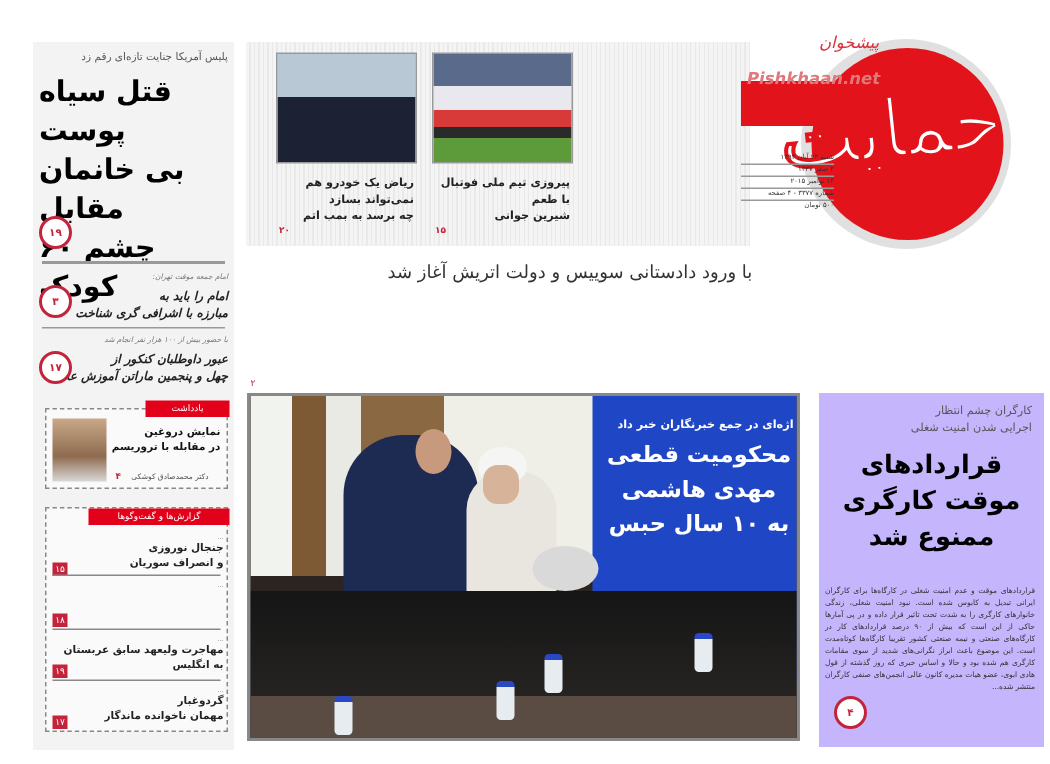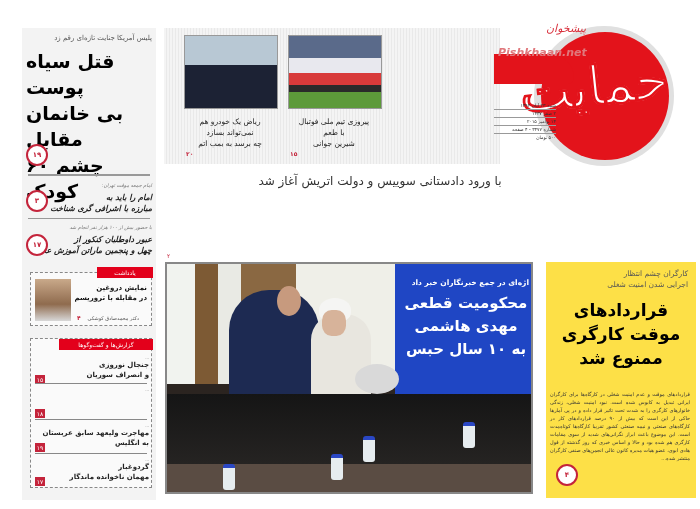--- a/index.html
+++ b/index.html
@@ -30,21 +30,21 @@
   .rep-item { position: absolute; left: 4px; width: 114px; direction: rtl; text-align: right; }
   .rep-kicker { font-size: 4px; color: #777; }
   .rep-title { font-size: 7px; font-weight: bold; line-height: 10px; color: #222; }
   .rep-num { position: absolute; left: 0; width: 10px; height: 9px; background: #c4243b; color: #fff; font-size: 6px; text-align: center; line-height: 9px; }
   .rep-div { position: absolute; left: 4px; width: 112px; height: 1px; background: #888; }
 
   
   .top-strip { position: absolute; left: 164px; top: 28px; width: 336px; height: 136px; background: repeating-linear-gradient(90deg,#f4f4f4 0 2px,#e9e9e9 2px 3px); }
   .teaser { position: absolute; top: 7px; width: 96px; height: 126px; }
   .teaser-img { width: 94px; height: 74px; border: 1px solid #999; }
-  .teaser-title { font-size: 7.5px; font-weight: normal; line-height: 11px; direction: rtl; text-align: center; color: #222; margin-top: 7px; padding-right: 4px; }
+  .teaser-title { font-size: 7.5px; font-weight: bold; line-height: 11px; direction: rtl; text-align: right; color: #222; margin-top: 7px; padding-right: 4px; }
   .teaser-num { position: absolute; left: 2px; bottom: 4px; font-size: 6px; color: #c4243b; font-weight: bold; }
 
   
   .masthead { position: absolute; left: 494px; top: 20px; width: 206px; height: 150px; }
   .logo-ring { position: absolute; left: 40px; top: 6px; width: 140px; height: 140px; border-radius: 50%; background: #e0e0e0; }
   .logo-circle { position: absolute; left: 47px; top: 12px; width: 128px; height: 128px; border-radius: 50%; background: #e3131b; }
   .logo-text { position: absolute; left: 0; top: 34px; width: 200px; font-family: "DejaVu Serif", serif; font-size: 54px; font-weight: bold; color: #fff; direction: rtl; text-align: center; -webkit-text-stroke: 1px #e3131b; transform: rotate(-6deg); }
   .logo-swash { position: absolute; left: 0px; top: 34px; width: 80px; height: 30px; background: #e3131b; border-radius: 0 40px 10px 0; }
   .watermark-fa { position: absolute; left: 52px; top: 2px; font-family: "DejaVu Serif", serif; font-size: 11px; font-style: italic; color: #d9323e; direction: rtl; }
   .watermark-en { position: absolute; left: 4px; top: 26px; font-size: 11px; font-weight: bold; font-style: italic; color: #e0787c; }
@@ -66,21 +66,21 @@
   .ph-face1 { position: absolute; left: 110px; top: 22px; width: 24px; height: 30px; background: #c79a7e; border-radius: 50%; }
   .ph-person2 { position: absolute; left: 144px; top: 50px; width: 60px; height: 130px; background: #e8e6df; border-radius: 26px 26px 0 0; }
   .ph-turban { position: absolute; left: 152px; top: 34px; width: 32px; height: 24px; background: #f5f5f3; border-radius: 50% 50% 40% 40%; }
   .ph-face2 { position: absolute; left: 155px; top: 46px; width: 24px; height: 26px; background: #d7b39a; border-radius: 40%; }
   .ph-dark { position: absolute; left: 0; top: 130px; width: 368px; height: 102px; background: linear-gradient(180deg,#151515,#2d2a28); }
   .ph-hair { position: absolute; left: 188px; top: 100px; width: 44px; height: 30px; background: #d9d9d9; border-radius: 50%; }
   .ph-desk { position: absolute; left: 0; top: 200px; width: 368px; height: 32px; background: #5a4c43; }
   .ph-bottle { position: absolute; width: 12px; height: 26px; background: linear-gradient(180deg,#2a47c4 0 16%,#e6ecef 16%); border-radius: 3px; }
 
   
-  .right-col { position: absolute; left: 546px; top: 262px; width: 150px; height: 236px; background: #fde047; }
+  .right-col { position: absolute; left: 546px; top: 262px; width: 150px; height: 236px; background: #c4b5fd; }
   .rc-kicker { position: absolute; right: 8px; top: 6px; width: 138px; font-size: 7.5px; color: #555; direction: rtl; text-align: right; line-height: 11px; }
   .rc-title { position: absolute; right: 6px; top: 36px; width: 138px; font-size: 17px; font-weight: bold; line-height: 24px; direction: rtl; text-align: center; color: #000; }
   .rc-body { position: absolute; right: 6px; top: 128px; width: 140px; font-size: 5px; line-height: 8px; color: #333; direction: rtl; text-align: justify; }
   .rc-badge { position: absolute; left: 10px; top: 202px; width: 22px; height: 22px; border-radius: 50%; border: 2px solid #c4243b; background: #fff; color: #c4243b; font-size: 7px; font-weight: bold; text-align: center; line-height: 18px; }
 </style>
 </head>
 <body>
 
 <div class="page">
 

